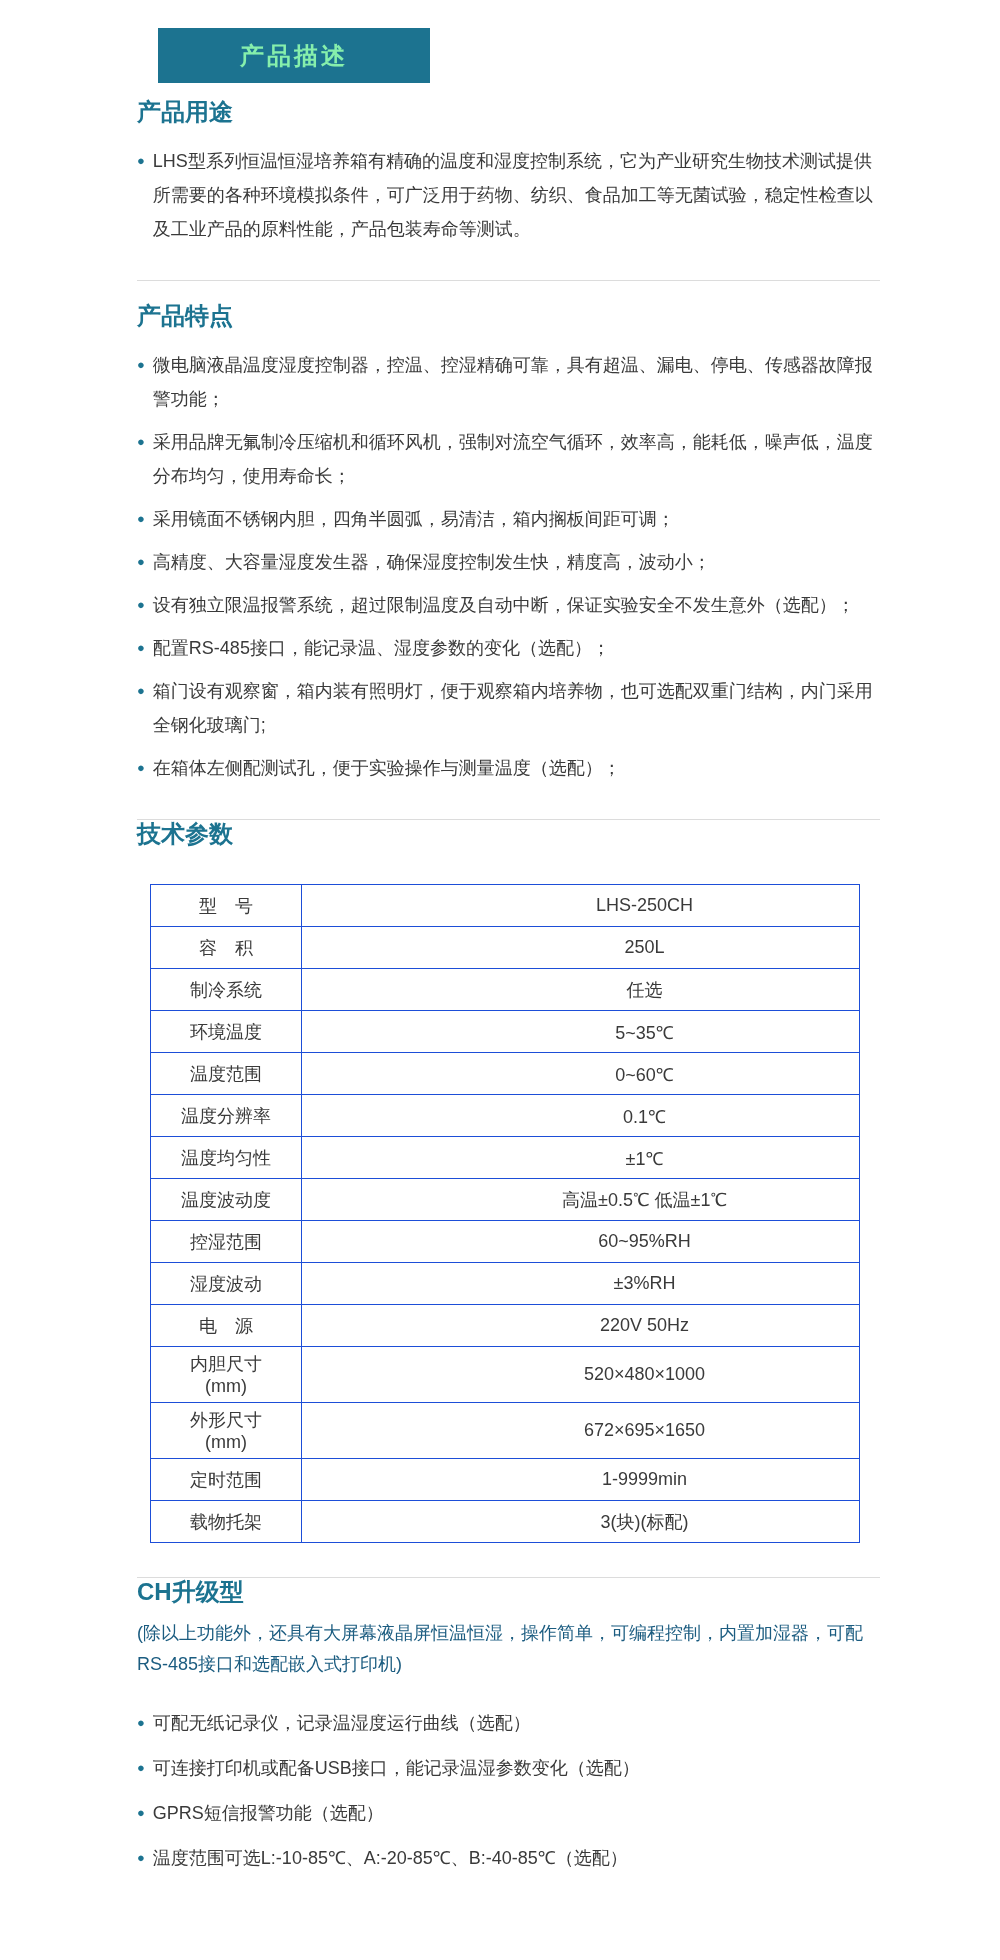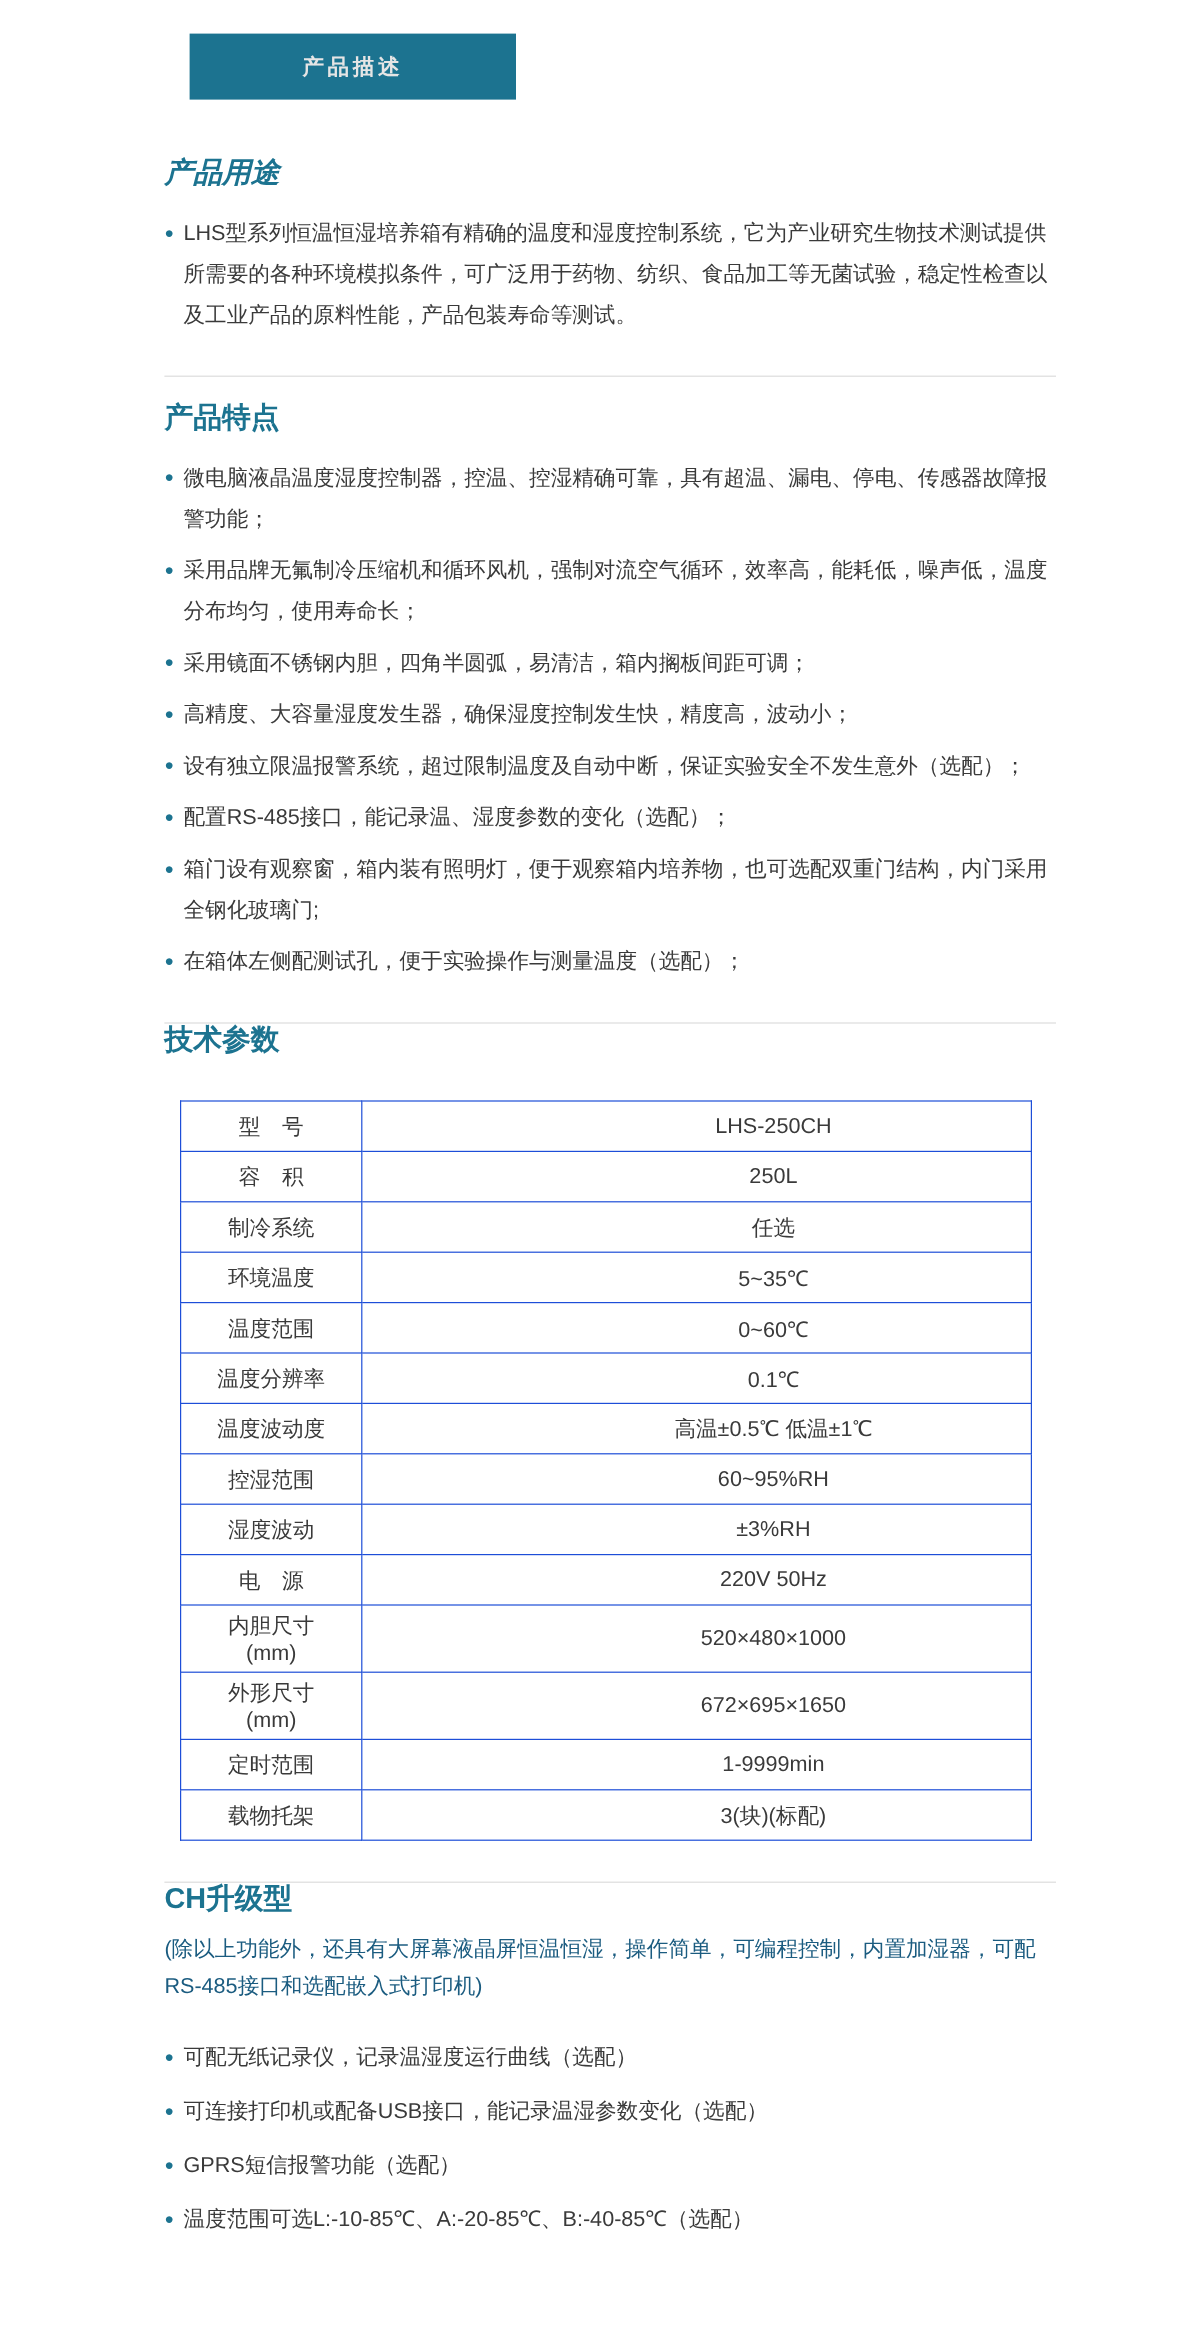--- a/index.html
+++ b/index.html
@@ -4,28 +4,28 @@
 <style>
   html,body { margin:0; padding:0; background:#ffffff; }
   .page {
     width:1000px; height:1960px; background:#ffffff; overflow:hidden;
     font-family:"Liberation Sans", sans-serif; color:#3a3a3a; position:relative;
   }
   .content { padding:28px 120px 0 137px; }
 
   .banner {
     margin-left:21px; width:272px; height:55px; background:#1c7390;
-    color:#e5e5e5; display:flex; align-items:center; justify-content:center;
-    font-size:18px; font-weight:bold; letter-spacing:3px;
+    color:#86efac; display:flex; align-items:center; justify-content:center;
+    font-size:24px; font-weight:bold; letter-spacing:3px;
   }
 
   .section-heading {
     color:#1c7390; font-size:24px; font-weight:bold; line-height:28px;
   }
-  .h-usage    { margin-top:48px;font-style:italic; }
+  .h-usage    { margin-top:15px; }
   .h-features { margin-top:21px; }
   .h-specs    { }
   .h-upgrade  { }
 
   .divider { border:none; border-top:1px solid #dcdcdc; margin:34px 0 0 0; }
 
   .bullet { display:flex; align-items:flex-start; font-size:18px; line-height:34px; margin-top:9px; }
   .bullet .dot {
     color:#1c7390; font-size:13px; line-height:34px; margin-right:8px; flex:0 0 auto;
   }
@@ -137,20 +137,24 @@
         </tr>
         <tr>
           <td class="lbl">温度范围</td>
           <td class="val">0~60℃</td>
         </tr>
         <tr>
           <td class="lbl">温度分辨率</td>
           <td class="val">0.1℃</td>
         </tr>
         <tr>
+          <td class="lbl">温度均匀性</td>
+          <td class="val">±1℃</td>
+        </tr>
+        <tr>
           <td class="lbl">温度波动度</td>
           <td class="val">高温±0.5℃ 低温±1℃</td>
         </tr>
         <tr>
           <td class="lbl">控湿范围</td>
           <td class="val">60~95%RH</td>
         </tr>
         <tr>
           <td class="lbl">湿度波动</td>
           <td class="val">±3%RH</td>

